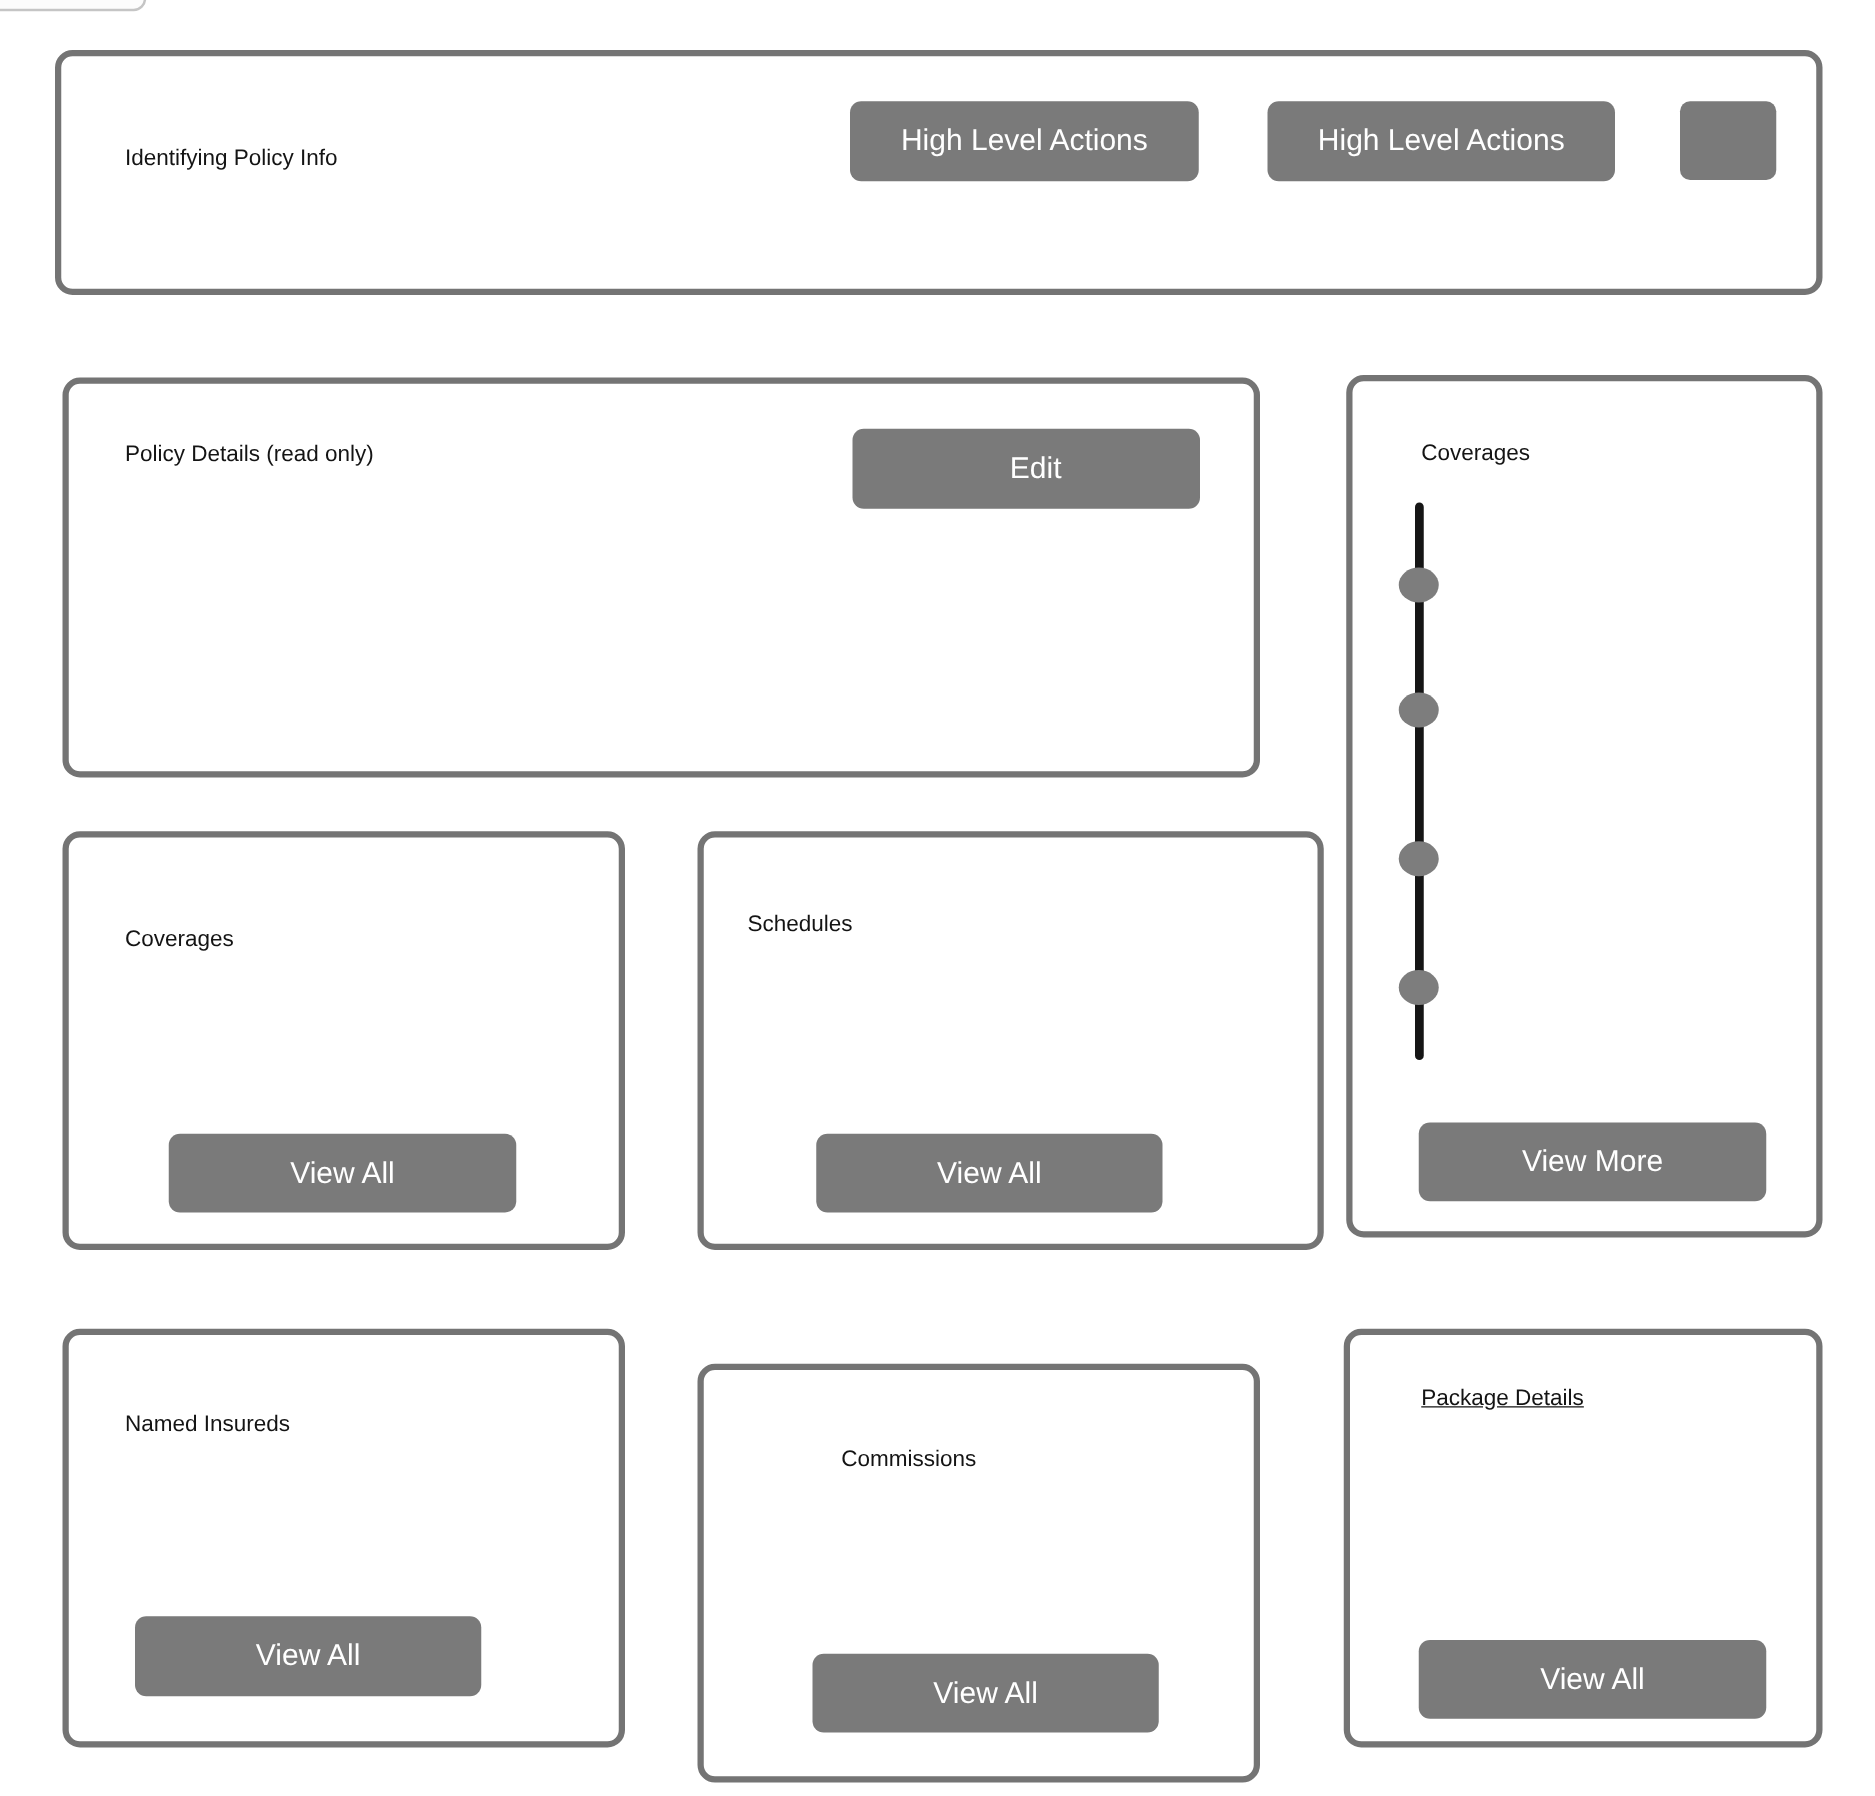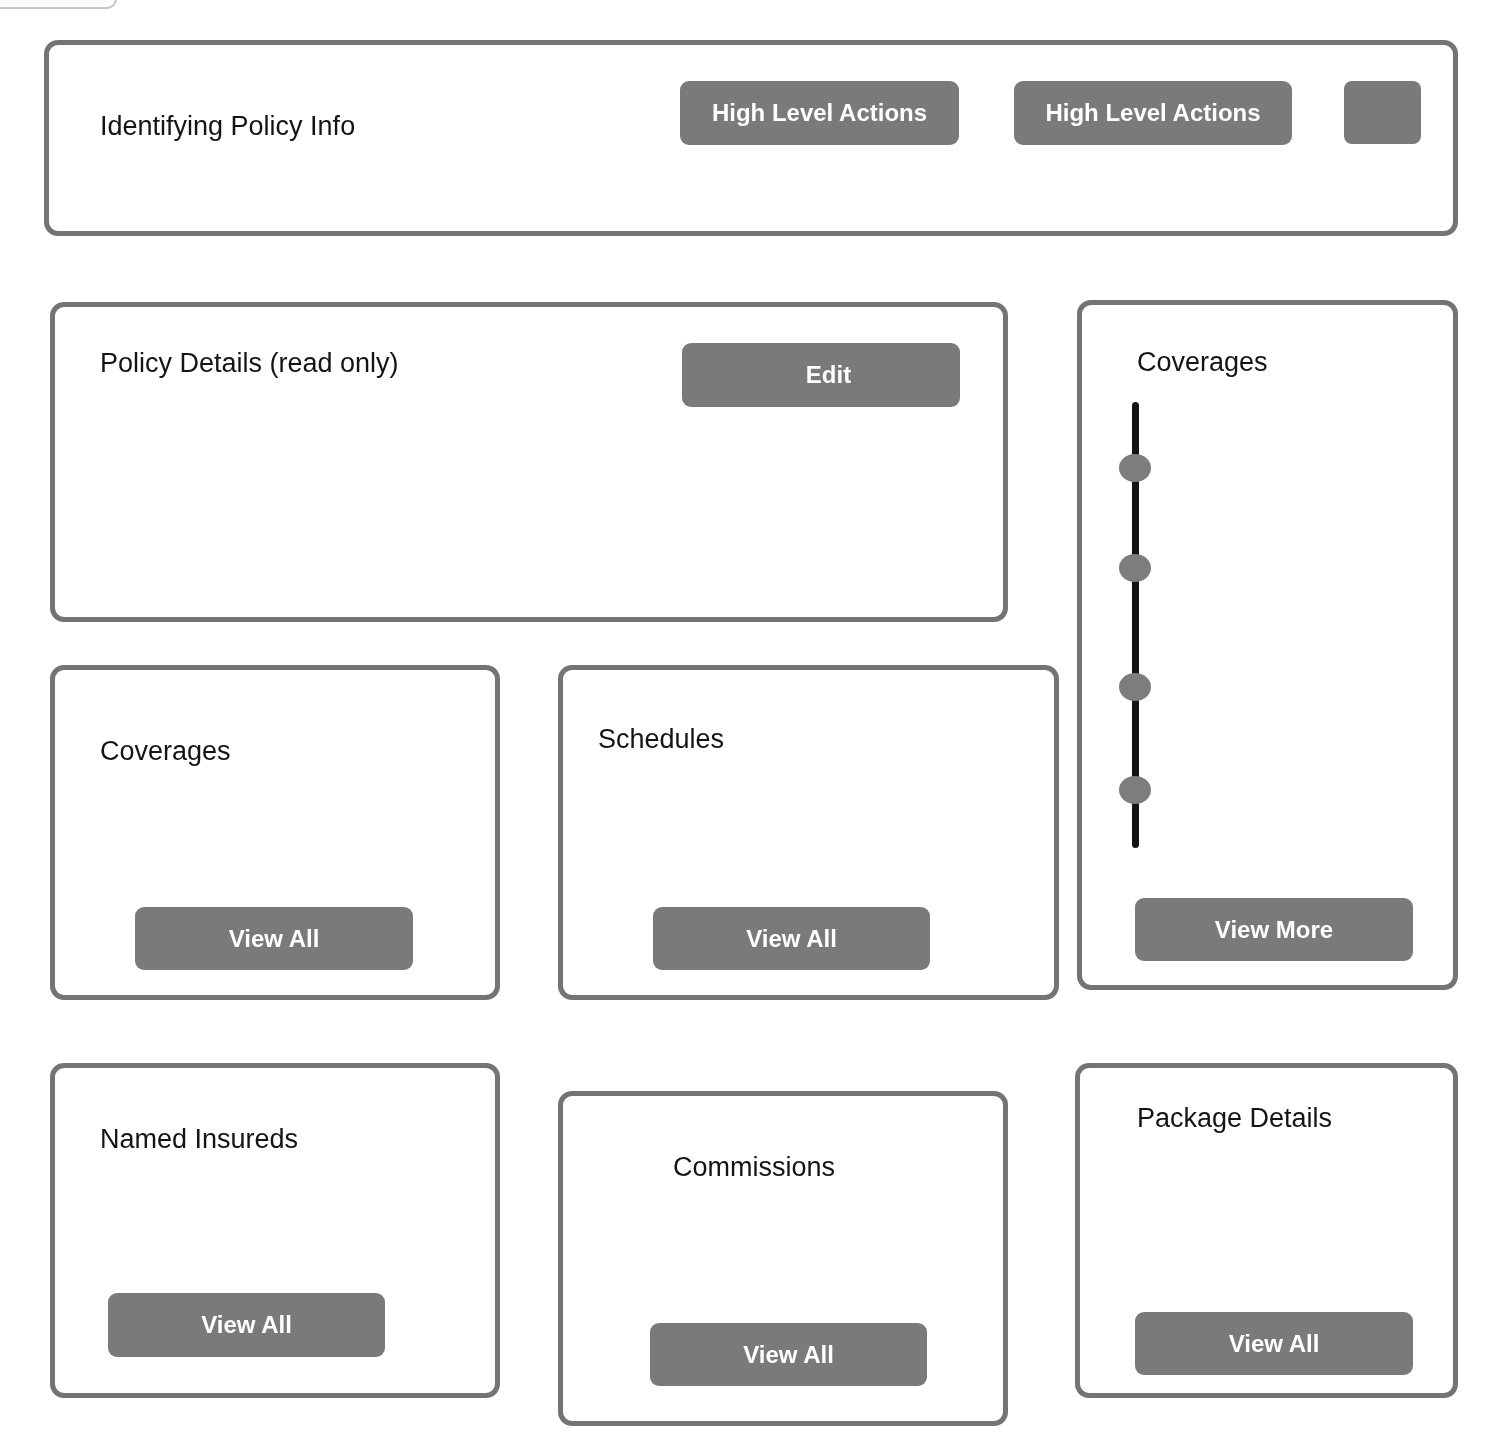--- a/index.html
+++ b/index.html
@@ -28,29 +28,29 @@
     border-radius:10px;
   }
 
   .card{
     position:absolute;background:#ffffff;
     border:5px solid var(--card-border);
     border-radius:14px;
   }
   .card-title{
     position:absolute;
-    font-size:27px;font-weight:400;color:var(--title-text);
+    font-size:18px;font-weight:400;color:var(--title-text);
     line-height:30px;white-space:nowrap;
   }
   .btn{
     position:absolute;display:flex;align-items:center;justify-content:center;
     background:var(--button-bg);color:var(--button-text);
     border:none;border-radius:9px;
     font-family:"Liberation Sans", sans-serif;
-    font-size:24px;font-weight:700;line-height:1;
+    font-size:24px;font-weight:400;line-height:1;
     cursor:pointer;white-space:nowrap;
   }
 
   
   .header-card{left:44px;top:40px;width:1414px;height:196px;}
   .header-card .card-title{left:51px;top:66px;}
   .hla-btn-1{left:631px;top:36px;width:279px;height:64px;}
   .hla-btn-2{left:965px;top:36px;width:278px;height:64px;}
   .square-btn{left:1295px;top:36px;width:77px;height:63px;border-radius:8px;}
 
@@ -92,21 +92,21 @@
   .named-insureds-card .card-title{left:45px;top:56px;}
   .named-insureds-card .view-btn{left:53px;top:225px;width:277px;height:64px;}
 
   
   .commissions-card{left:558px;top:1063px;width:450px;height:335px;margin-top:28px;}
   .commissions-card .card-title{left:110px;top:56px;}
   .commissions-card .view-btn{left:87px;top:227px;width:277px;height:63px;}
 
   
   .package-details-card{left:1075px;top:1063px;width:383px;height:335px;}
-  .package-details-card .card-title{left:57px;top:35px;}
+  .package-details-card .card-title{left:57px;top:35px;text-decoration:underline;}
   .package-details-card .view-btn{left:55px;top:244px;width:278px;height:63px;}
 </style>
 </head>
 <body>
 
 <div class="canvas">
 
   <div class="tab-stub"></div>
 
   <section class="card header-card">

